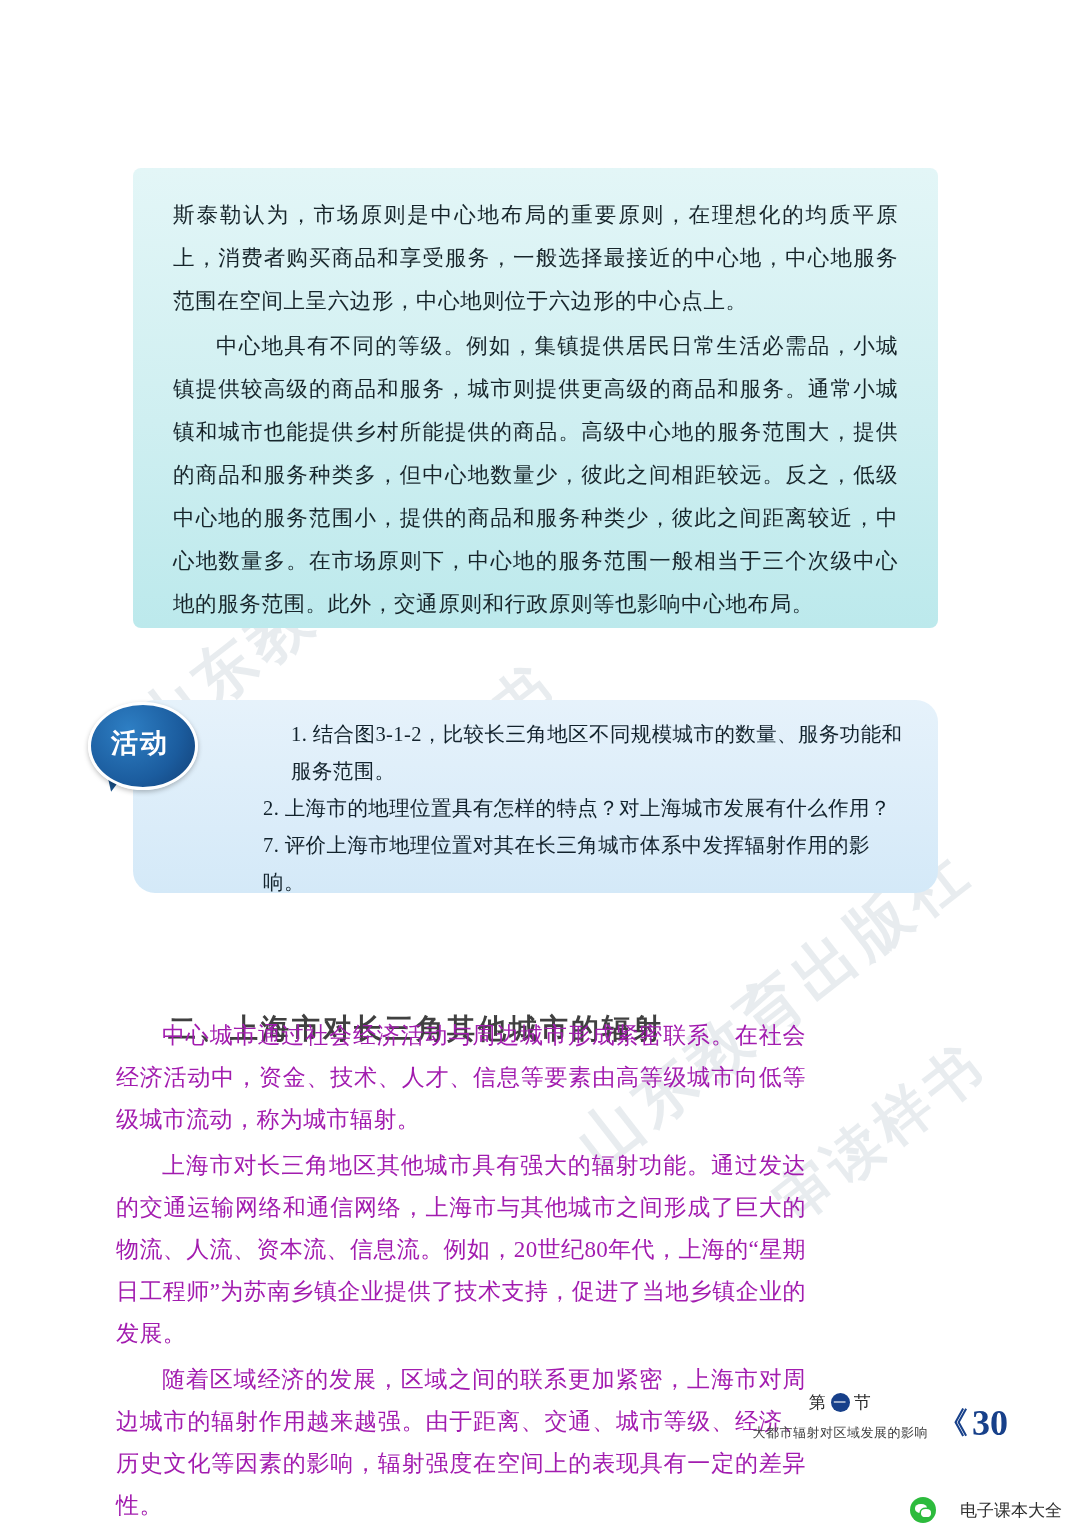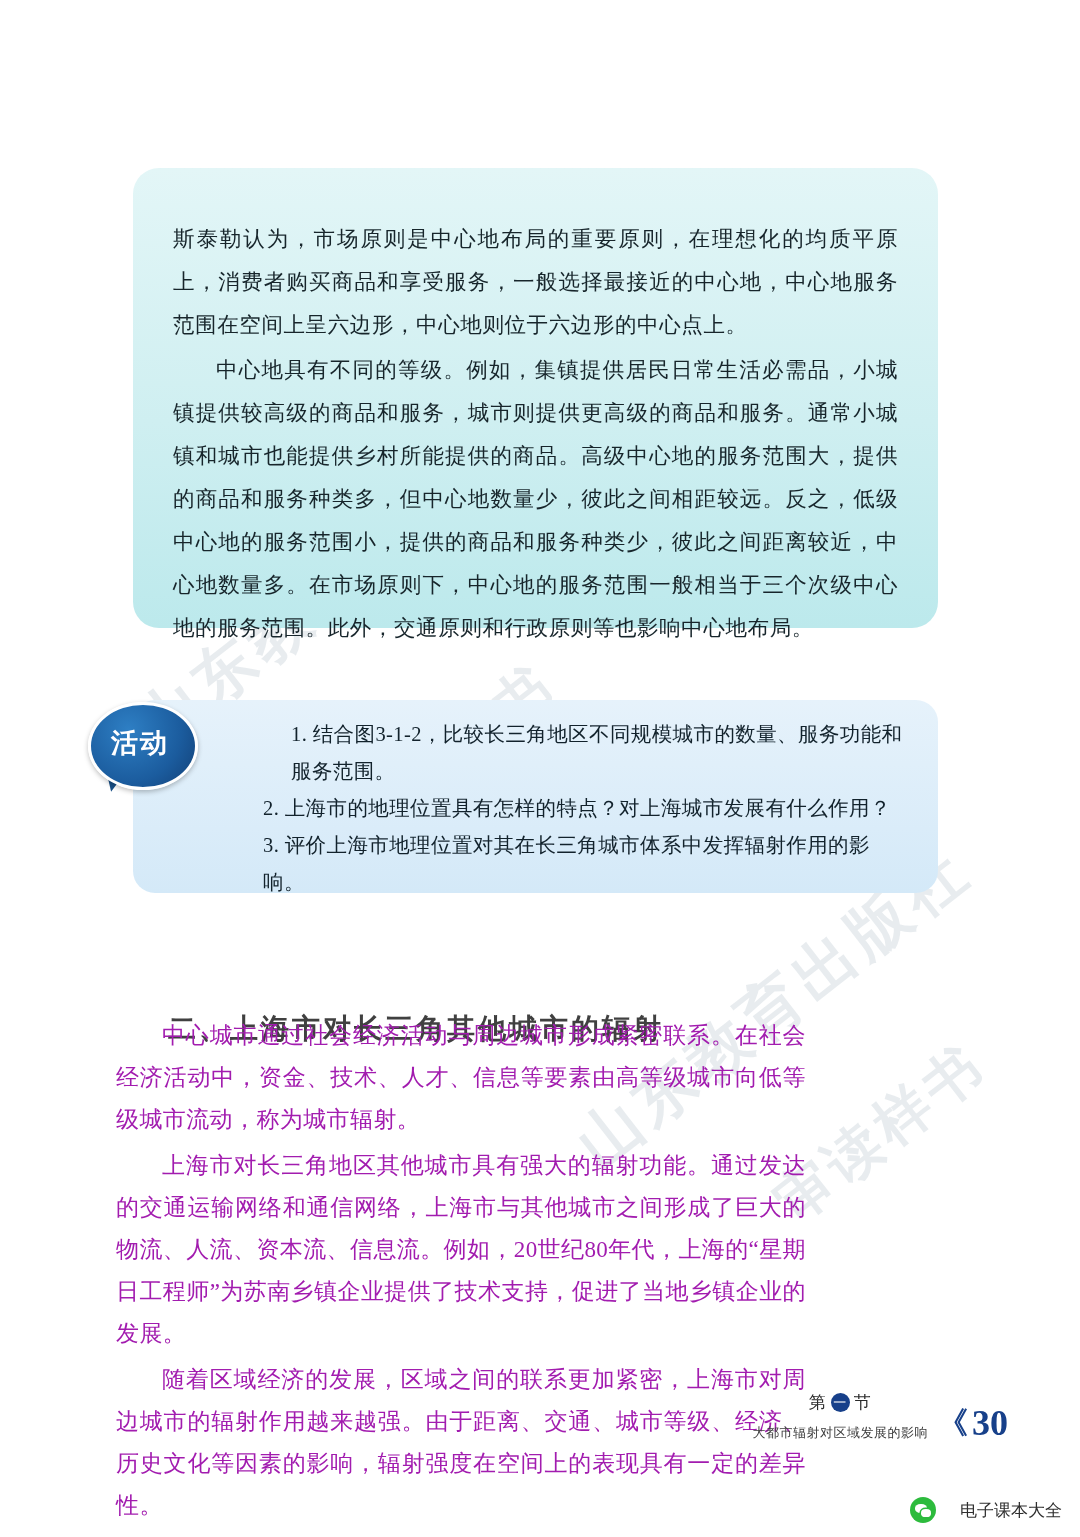--- a/index.html
+++ b/index.html
@@ -38,24 +38,24 @@
   .wm3 { left: 560px; top: 1120px; font-size: 62px; transform: rotate(-38deg); }
   .wm4 { left: 760px; top: 1180px; font-size: 56px; transform: rotate(-38deg); }
 
   
   .info-box {
     position: absolute;
     left: 133px;
     top: 168px;
     width: 805px;
     height: 460px;
-    border-radius: 26px;
+    border-radius: 8px;
     background: linear-gradient(180deg, #e3f6f7 0%, #cfeff1 55%, #bce9ec 100%);
     box-sizing: border-box;
-    padding: 50px 40px 20px 40px;
+    padding: 26px 40px 20px 40px;
   }
   .info-box p {
     margin: 0 0 2px 0;
     font-size: 21.5px;
     line-height: 43px;
     letter-spacing: 0.6px;
     text-align: justify;
     color: #17252b;
     font-family: "Liberation Serif", "DejaVu Serif", serif;
   }
@@ -275,21 +275,21 @@
 
   <div class="info-box">
     <p>斯泰勒认为，市场原则是中心地布局的重要原则，在理想化的均质平原上，消费者购买商品和享受服务，一般选择最接近的中心地，中心地服务范围在空间上呈六边形，中心地则位于六边形的中心点上。</p>
     <p class="indent">中心地具有不同的等级。例如，集镇提供居民日常生活必需品，小城镇提供较高级的商品和服务，城市则提供更高级的商品和服务。通常小城镇和城市也能提供乡村所能提供的商品。高级中心地的服务范围大，提供的商品和服务种类多，但中心地数量少，彼此之间相距较远。反之，低级中心地的服务范围小，提供的商品和服务种类少，彼此之间距离较近，中心地数量多。在市场原则下，中心地的服务范围一般相当于三个次级中心地的服务范围。此外，交通原则和行政原则等也影响中心地布局。</p>
   </div>
 
   <div class="activity-box">
     <ol>
       <li class="act-first">1. 结合图3-1-2，比较长三角地区不同规模城市的数量、服务功能和服务范围。</li>
       <li>2. 上海市的地理位置具有怎样的特点？对上海城市发展有什么作用？</li>
-      <li>3. 评价上海市地理位置对其在长三角城市体系中发挥辐射作用的影响。</li>
+      <li>7. 评价上海市地理位置对其在长三角城市体系中发挥辐射作用的影响。</li>
     </ol>
   </div>
   <div class="activity-badge">
     <div class="badge-tail"></div>
     <div class="badge-circle"></div>
     <div class="badge-text">活动</div>
   </div>
 
   <div class="section-heading">二、上海市对长三角其他城市的辐射</div>
 

